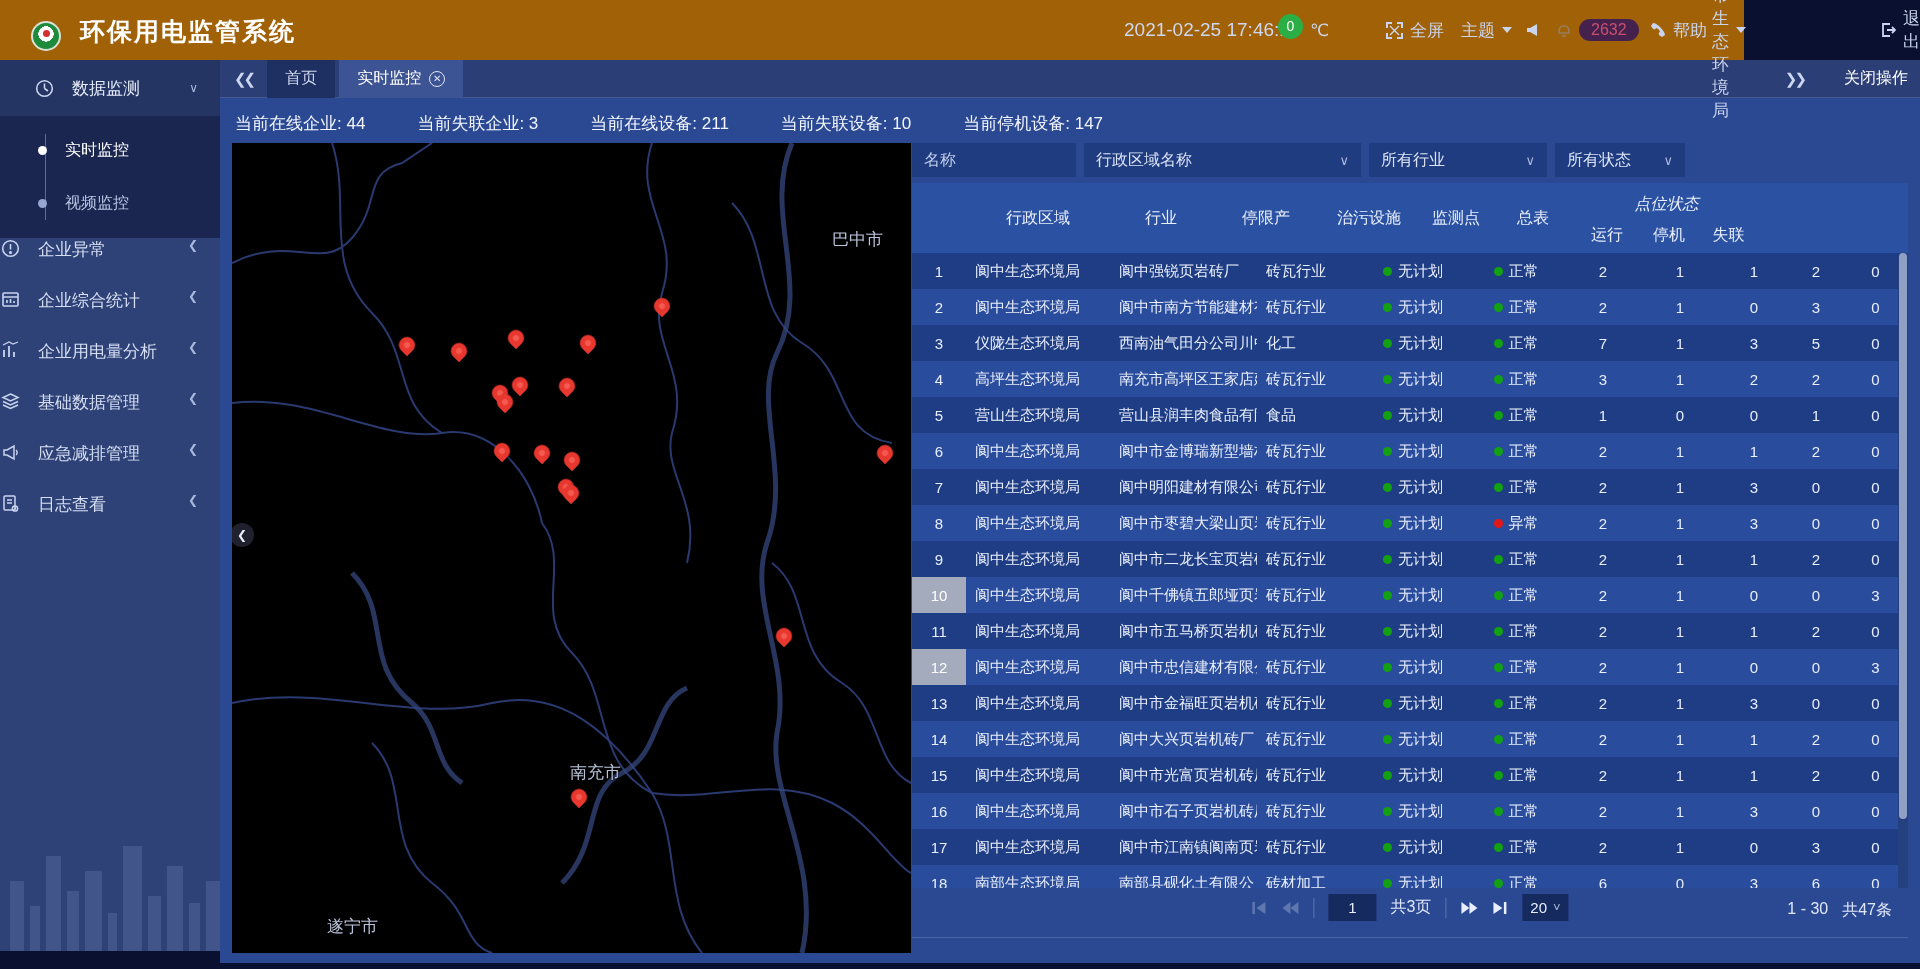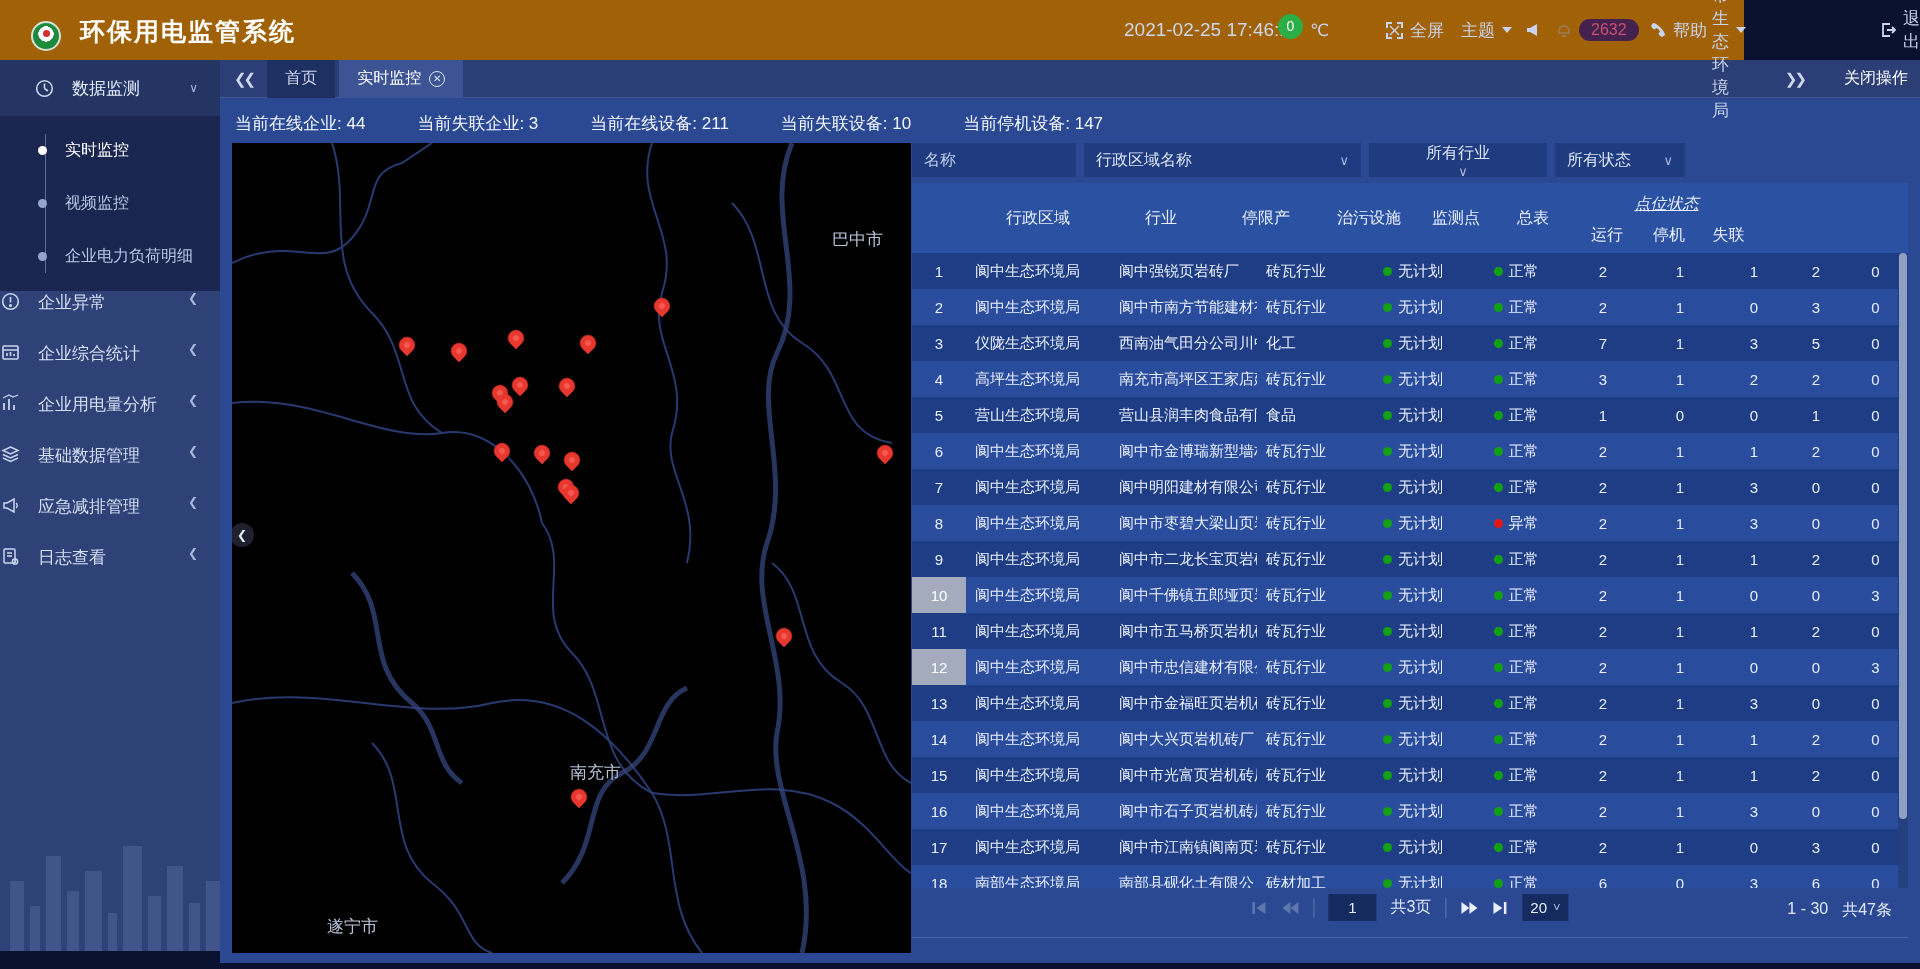--- a/index.html
+++ b/index.html
@@ -59,26 +59,26 @@
   .pin::after{content:"";position:absolute;left:5px;top:5px;width:6px;height:6px;border-radius:50%;background:rgba(255,120,110,.55);}
   #map-collapse{position:absolute;left:-2px;top:380px;width:24px;height:24px;border-radius:50%;background:#20202e;
     color:#e7eefb;display:flex;align-items:center;justify-content:center;font-size:12px;cursor:pointer;z-index:5;}
   
   #tblock{position:absolute;left:692px;top:45px;width:996px;height:795px;}
   #filters{position:absolute;left:0;top:0;height:34px;display:flex;gap:8px;}
   .fbox{height:34px;background:#203c80;color:#dbe4f7;font-size:16px;display:flex;align-items:center;
     padding:0 12px;justify-content:space-between;cursor:pointer;}
   #f-name{width:164px;background:#203c80;border:none;outline:none;color:#dbe4f7;font-size:16px;padding:0 12px;font-family:inherit;}
   #f-name::placeholder{color:#c3cfec;}
-  #f-region{width:277px;} #f-industry{width:178px;flex-direction:column;} #f-status{width:130px;}
+  #f-region{width:277px;} #f-industry{width:178px;} #f-status{width:130px;}
   .sel-caret{color:#aab8dc;font-size:13px;margin-left:10px;}
   #thead{position:absolute;left:0;top:40px;width:996px;height:70px;background:#2b51a3;display:flex;font-size:16px;color:#e9effc;}
   .th{display:flex;align-items:center;justify-content:center;height:70px;}
   .thg{height:70px;display:flex;flex-direction:column;}
-  .thg-title{height:34px;display:flex;align-items:flex-end;justify-content:center;font-style:italic;padding-bottom:2px;text-decoration:underline;}
+  .thg-title{height:34px;display:flex;align-items:flex-end;justify-content:center;font-style:italic;padding-bottom:2px;}
   .thg-sub{flex:1;display:flex;}
   .thg-sub .th{height:36px;}
   #tbody{position:absolute;left:0;top:110px;width:996px;height:635px;overflow:hidden;}
   .tr{display:flex;height:36px;cursor:pointer;}
   .tr.odd{background:#1e3d85;} .tr.even{background:#2a4c9d;}
   .td{display:flex;align-items:center;justify-content:center;font-size:15px;color:#e9effc;height:36px;}
   .td.tl{justify-content:flex-start;padding-left:9px;white-space:nowrap;overflow:hidden;}
   .td.numsel{background:#a3abbd;color:#ffffff;}
   .dot{width:9px;height:9px;border-radius:50%;margin-right:6px;flex:0 0 auto;}
   .c-num{width:54px}.c-region{width:144px}.c-company{width:147px}.c-industry{width:102px}
@@ -185,24 +185,20 @@
       </div>
       <div class="sb-sub">
         <div class="sb-sub-item active">
           <span class="sb-dot"></span>
           <span>实时监控</span>
         </div>
         <div class="sb-sub-item">
           <span class="sb-dot"></span>
           <span>视频监控</span>
         </div>
-        <div class="sb-sub-item">
-          <span class="sb-dot"></span>
-          <span>企业电力负荷明细</span>
-        </div>
       </div>
       <div class="sb-item">
         <span class="sb-icon">
           <svg width="19" height="19" viewBox="0 0 19 19" fill="none" stroke="#c9d4ee" stroke-width="1.6">
             <circle cx="9.5" cy="9.5" r="7.8"></circle>
             <path d="M9.5 5 L9.5 10.5"></path>
             <circle cx="9.5" cy="13.5" r="0.8" fill="#c9d4ee"></circle>
           </svg>
         </span>
         <span>企业异常</span>

